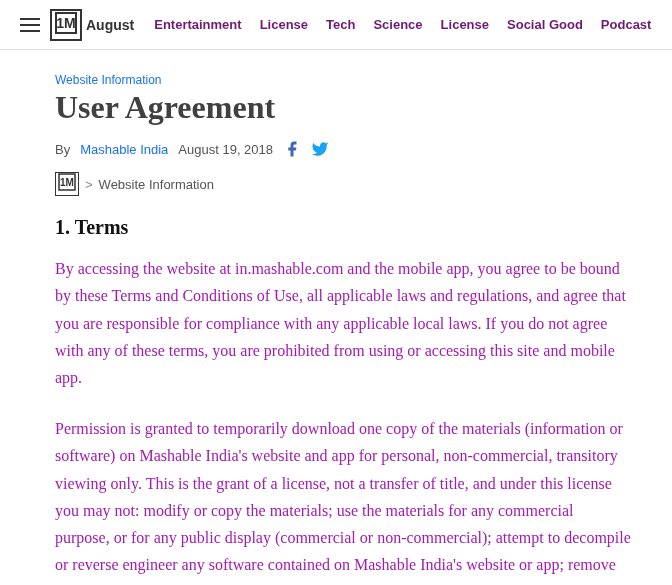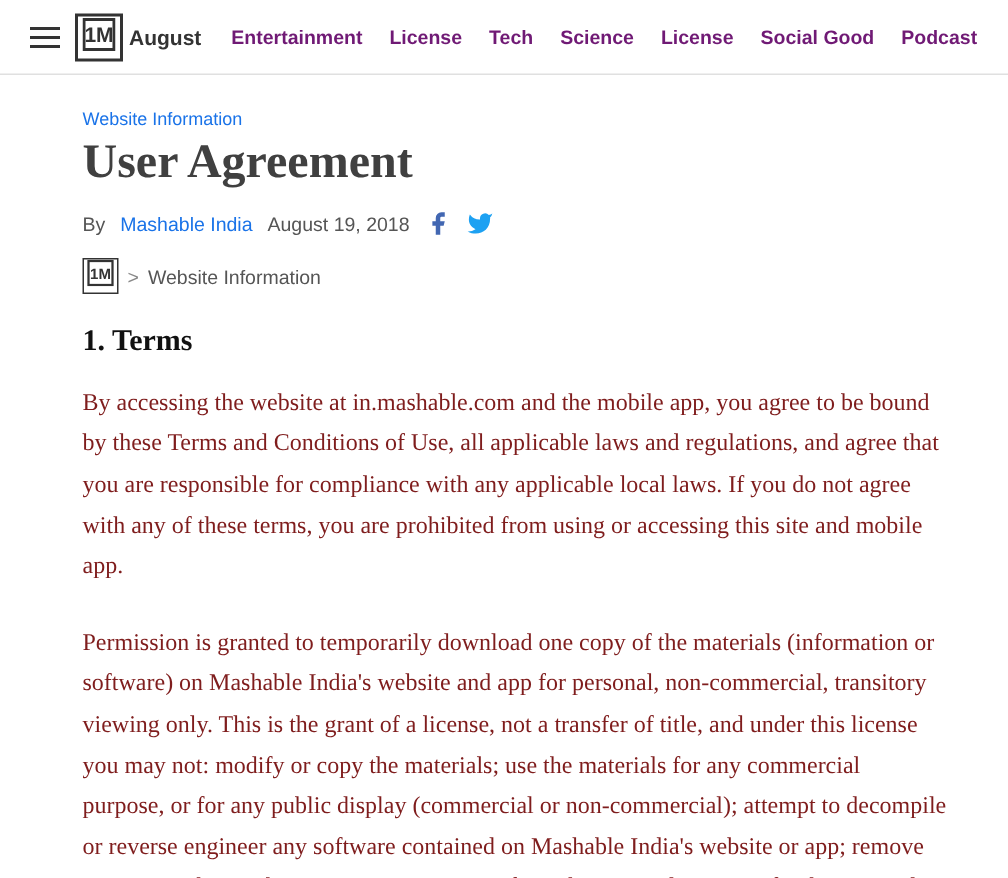--- a/index.html
+++ b/index.html
@@ -183,21 +183,21 @@
       font-weight: 700;
       color: #111;
       margin-bottom: 16px;
       margin-top: 10px;
     }
 
     .body-text {
       font-family: Georgia, serif;
       font-size: 16px;
       line-height: 1.7;
-      color: #7f1d1d;
+      color: #a21caf;
       margin-bottom: 24px;
     }
 
     .section-block {
       margin-bottom: 20px;
     }
   </style>
 </head>
 <body>
 

